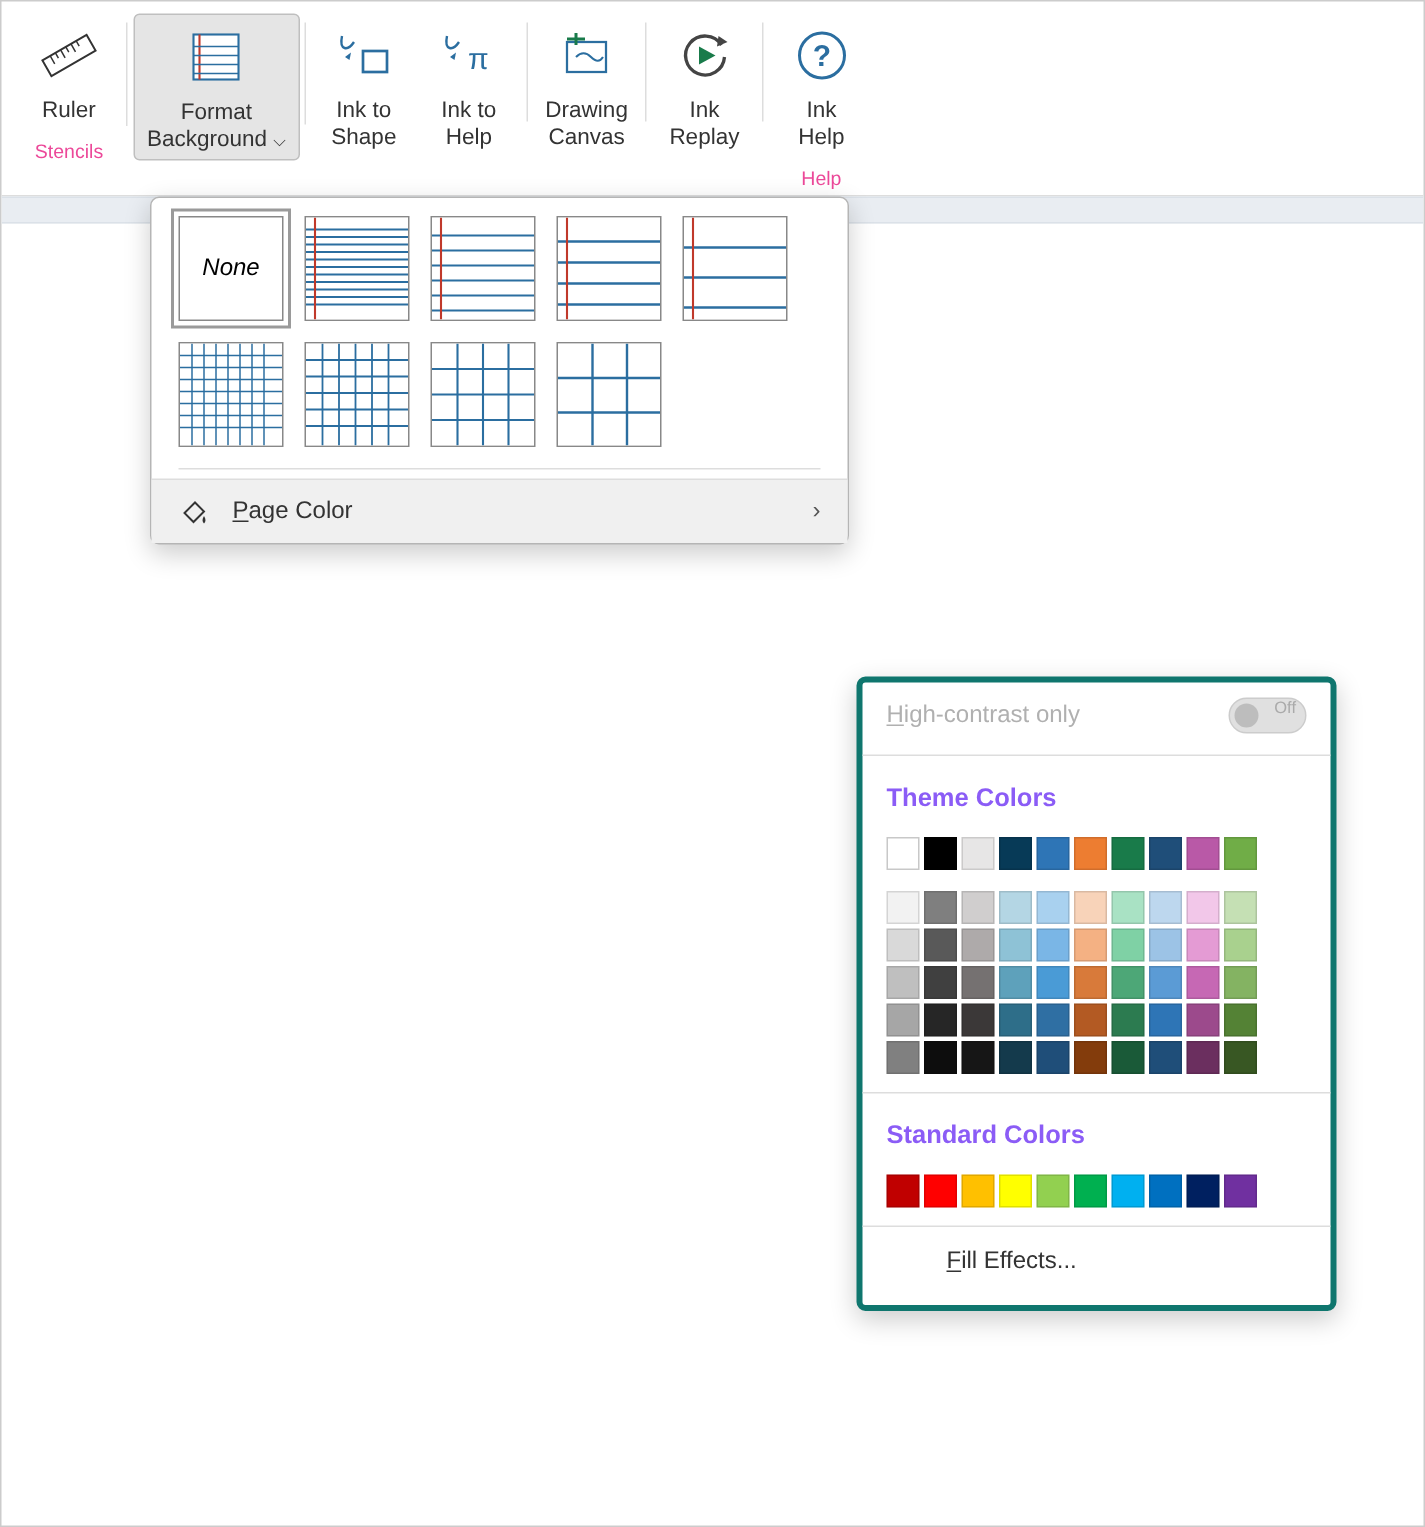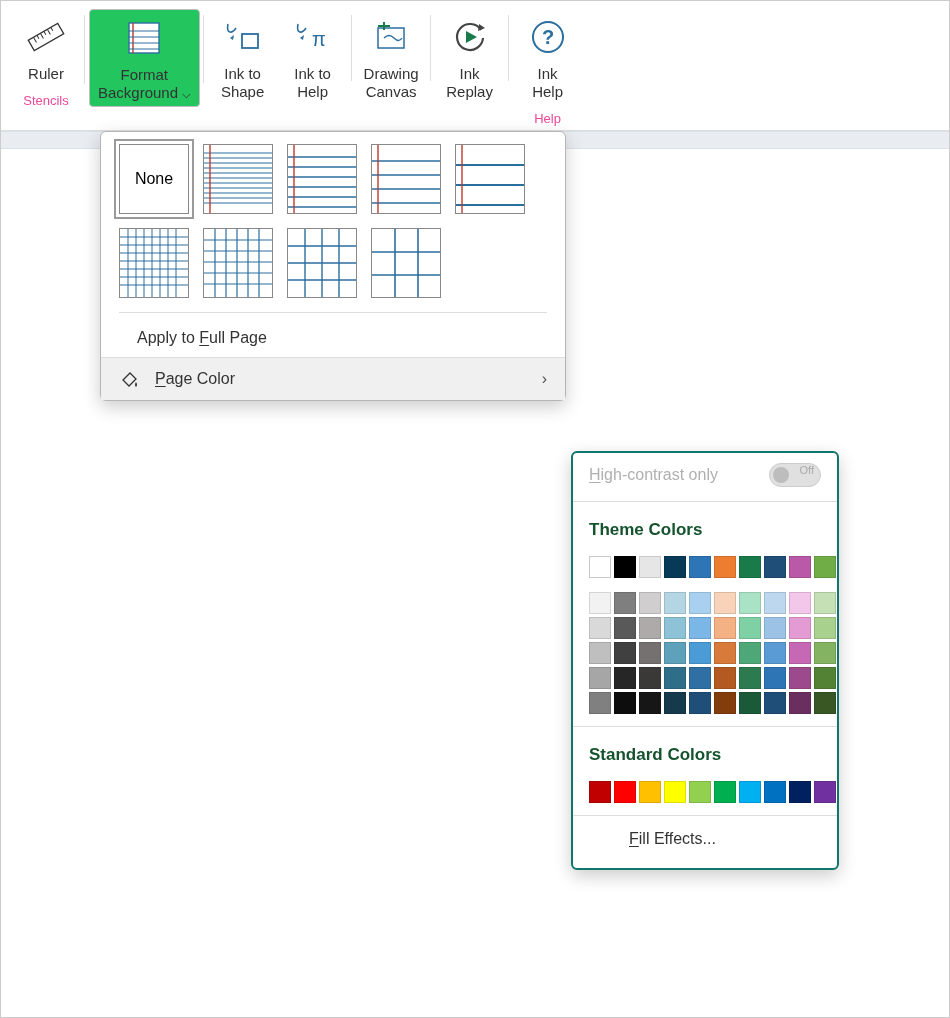--- a/index.html
+++ b/index.html
@@ -2,51 +2,51 @@
 <html><head>
 <meta charset="utf-8">
 <style>
 * { box-sizing: border-box; margin: 0; padding: 0; font-family: "Segoe UI", Arial, sans-serif; }
 body { width: 950px; height: 1018px; background: #fff; border: 1px solid #ccc; position: relative; overflow: hidden; }
 
 .ribbon { display: flex; align-items: flex-start; padding: 8px 6px 4px 6px; gap: 0; border-bottom: 1px solid #ddd; }
 .ribbon-group { display: flex; flex-direction: column; align-items: center; position: relative; padding: 0 4px; }
 .ribbon-group.sep::after { content:""; position:absolute; right:0; top:6px; bottom:24px; width:1px; background:#ddd; }
 .ribbon-btn { display:flex; flex-direction:column; align-items:center; justify-content:flex-start; padding:4px 8px; min-width:70px; border-radius:4px; cursor:pointer; }
-.ribbon-btn.active { background:#22c55e; border:1px solid #bfbfbf; }
+.ribbon-btn.active { background:#e5e5e5; border:1px solid #bfbfbf; }
 .ribbon-icon { width:48px; height:48px; display:flex; align-items:center; justify-content:center; margin-bottom:4px; }
 .ribbon-label { font-size:15px; color:#333; text-align:center; line-height:1.2; }
 .group-label { font-size:13px; color:#ec4899; margin-top:6px; }
 
 .pageband { height:18px; background:#e9edf2; border-top:1px solid #dbe1e8; border-bottom:1px solid #dbe1e8; }
 
 .dropdown {
   position:absolute; left:99px; top:130px; width:466px;
   background:#fff; border:1px solid #b5b5b5; border-radius:6px;
   box-shadow:0 6px 18px rgba(0,0,0,0.2); padding:12px 0 0 0;
 }
 .dd-section { padding: 0 18px; }
 .dd-title { font-size:17px; font-weight:600; color:#222; margin:6px 0 10px 0; }
 .swatch-row { display:flex; gap:14px; margin-bottom:14px; }
 .rule-swatch { width:70px; height:70px; border:1px solid #888; background:#fff; display:flex; align-items:center; justify-content:center; cursor:pointer; font-size:16px; position:relative; }
-.rule-swatch.selected { outline:2px solid #9a9a9a; outline-offset:3px; }
+.rule-swatch.selected { outline:2px solid #9a9a9a; outline-offset:3px;font-style:italic; }
 .dd-hr { border:none; border-top:1px solid #ddd; margin: 6px 18px; }
 .dd-item { display:flex; align-items:center; padding:10px 18px; font-size:16px; color:#333; cursor:pointer; }
 .dd-item.hover { background:#f0f0f0; }
 .dd-item .chev { margin-left:auto; color:#555; }
 .pc-icon { width:22px; height:22px; margin-right:14px; display:flex; align-items:center; justify-content:center; }
 .ul { text-decoration: underline; text-underline-offset: 2px; }
 
 .flyout {
-  position:absolute; left:570px; top:450px; width:268px;
-  background:#fff; border:2px solid #0f766e; border-radius:6px;
+  position:absolute; left:570px; top:450px; width:320px;
+  background:#fff; border:4px solid #0f766e; border-radius:6px;
   box-shadow:0 6px 18px rgba(0,0,0,0.2); padding:10px 0;
 }
 .fly-row { padding: 6px 16px; }
-.fly-section-title { font-size:17px; font-weight:600; color:#14532d; margin:8px 0 10px 0; }
+.fly-section-title { font-size:17px; font-weight:600; color:#8b5cf6; margin:8px 0 10px 0; }
 .toggle-row { display:flex; align-items:center; justify-content:space-between; color:#b0b0b0; font-size:16px; padding:0 16px 10px 16px; }
 .toggle { width:52px; height:24px; border-radius:14px; background:#e0e0e0; border:1px solid #ccc; position:relative; display:flex; align-items:flex-start; justify-content:flex-end; padding-right:6px; font-size:11px; color:#aaa; }
 .toggle .knob { position:absolute; left:3px; top:3px; width:16px; height:16px; background:#bdbdbd; border-radius:50%; }
 .fly-hr { border:none; border-top:1px solid #ddd; margin:4px 0; }
 
 .color-grid { display:grid; grid-template-columns:repeat(10, 22px); grid-auto-rows:22px; gap:3px; padding:0 16px 8px 16px; }
 .cswatch { width:22px; height:22px; border:1px solid rgba(0,0,0,0.12); cursor:pointer; }
 
 .fly-item { display:flex; align-items:center; padding:10px 16px; font-size:16px; color:#333; cursor:pointer; }
 .fly-item.hover { background:#f0f0f0; }
@@ -288,23 +288,20 @@
               <line x1="0" y1="46" x2="68" y2="46"></line>
               <line x1="23" y1="0" x2="23" y2="68"></line>
               <line x1="46" y1="0" x2="46" y2="68"></line>
             </g>
           </svg>
         </div>
     </div>
   </div>
 
   <hr class="dd-hr">
-  <div class="dd-item" style="padding-left:36px;">
-    <span>Apply to <span class="ul">F</span>ull Page</span>
-  </div>
   <hr class="dd-hr" style="margin:0;">
   <div class="dd-item hover">
     <span class="pc-icon">
       <svg width="22" height="22" viewBox="0 0 22 22">
           <path d="M4 12 L11 5 L17 11 L10 18 Z" fill="none" stroke="#333" stroke-width="1.3"></path>
           <path d="M17 14 q2 3 0 5 q-2 -2 0 -5" fill="#333"></path>
         </svg>
     </span>
     <span><span class="ul">P</span>age Color</span>
     <span class="chev">›</span>

